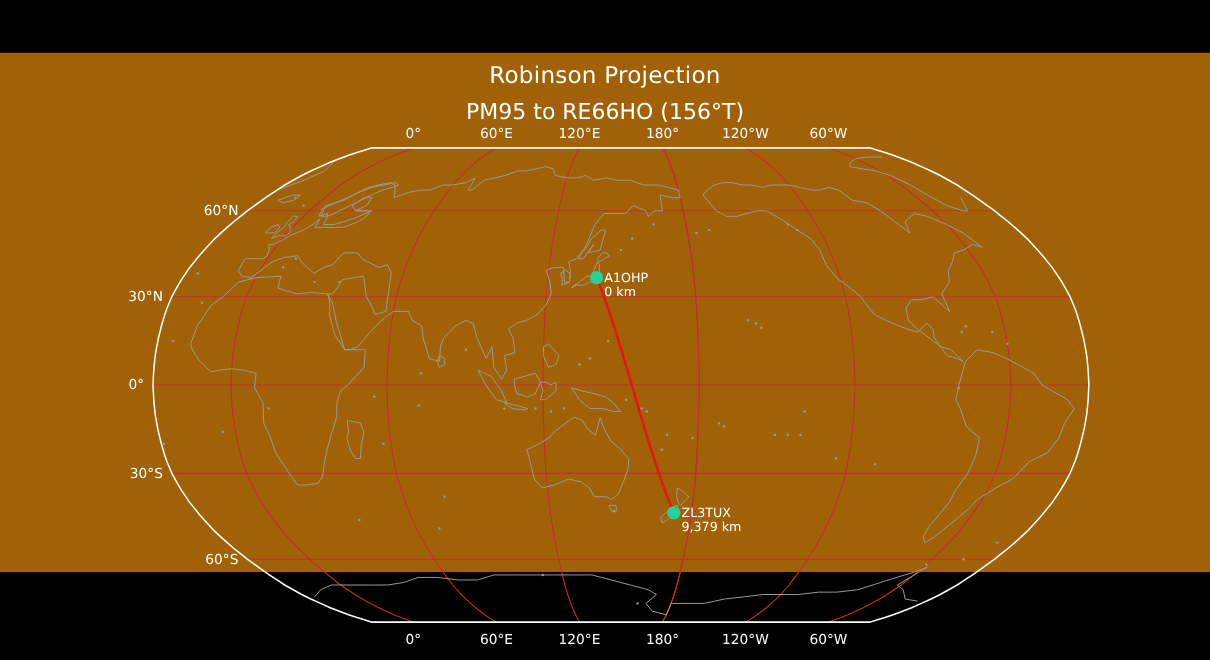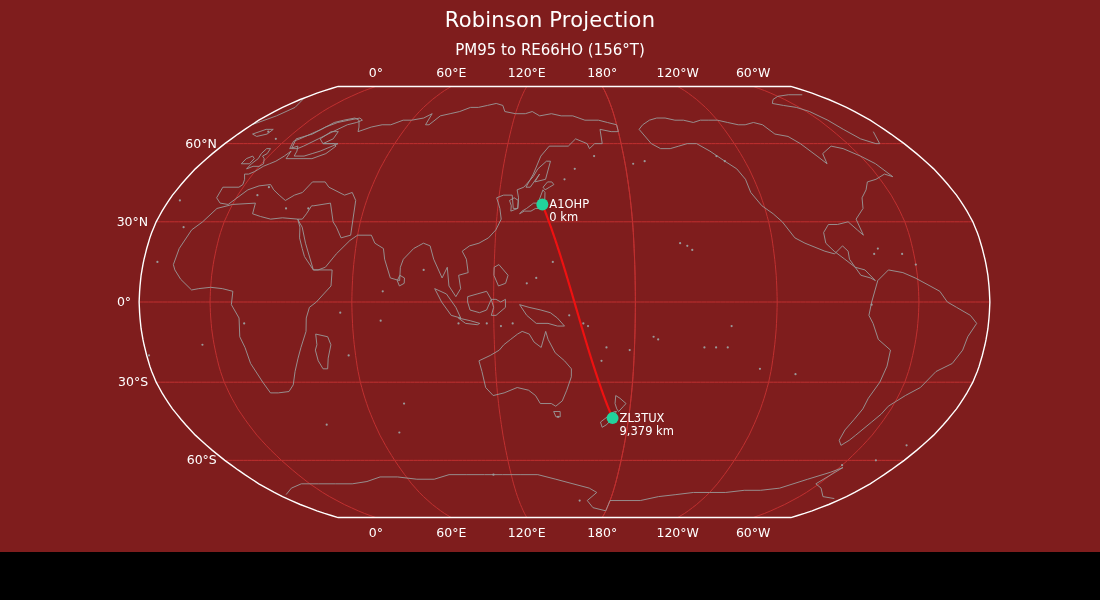--- a/index.html
+++ b/index.html
@@ -10,40 +10,41 @@
   body {
     width: 1100px;
     height: 600px;
     overflow: hidden;
     font-family: "DejaVu Sans", sans-serif;
     color: #ffffff;
   }
   #stage {
     position: relative;
     width: 1100px;
-    height: 552px;
-    background: #7f1d1d;
+    height: 472px;
+    background: #a16207;
+    margin-top: 48px;
   }
   #title {
     position: absolute;
     left: 0;
     top: 8px;
     width: 1100px;
     text-align: center;
     font-size: 21px;
     color: #ffffff;
     letter-spacing: 0.2px;
   }
   #subtitle {
     position: absolute;
     left: 0;
     top: 41px;
     width: 1100px;
     text-align: center;
-    font-size: 15px;
+    font-size: 20px;
     color: #ffffff;
   }
   svg#map {
     position: absolute;
     left: 0;
     top: 0;
     width: 1100px;
     height: 600px;
     display: block;
   }

